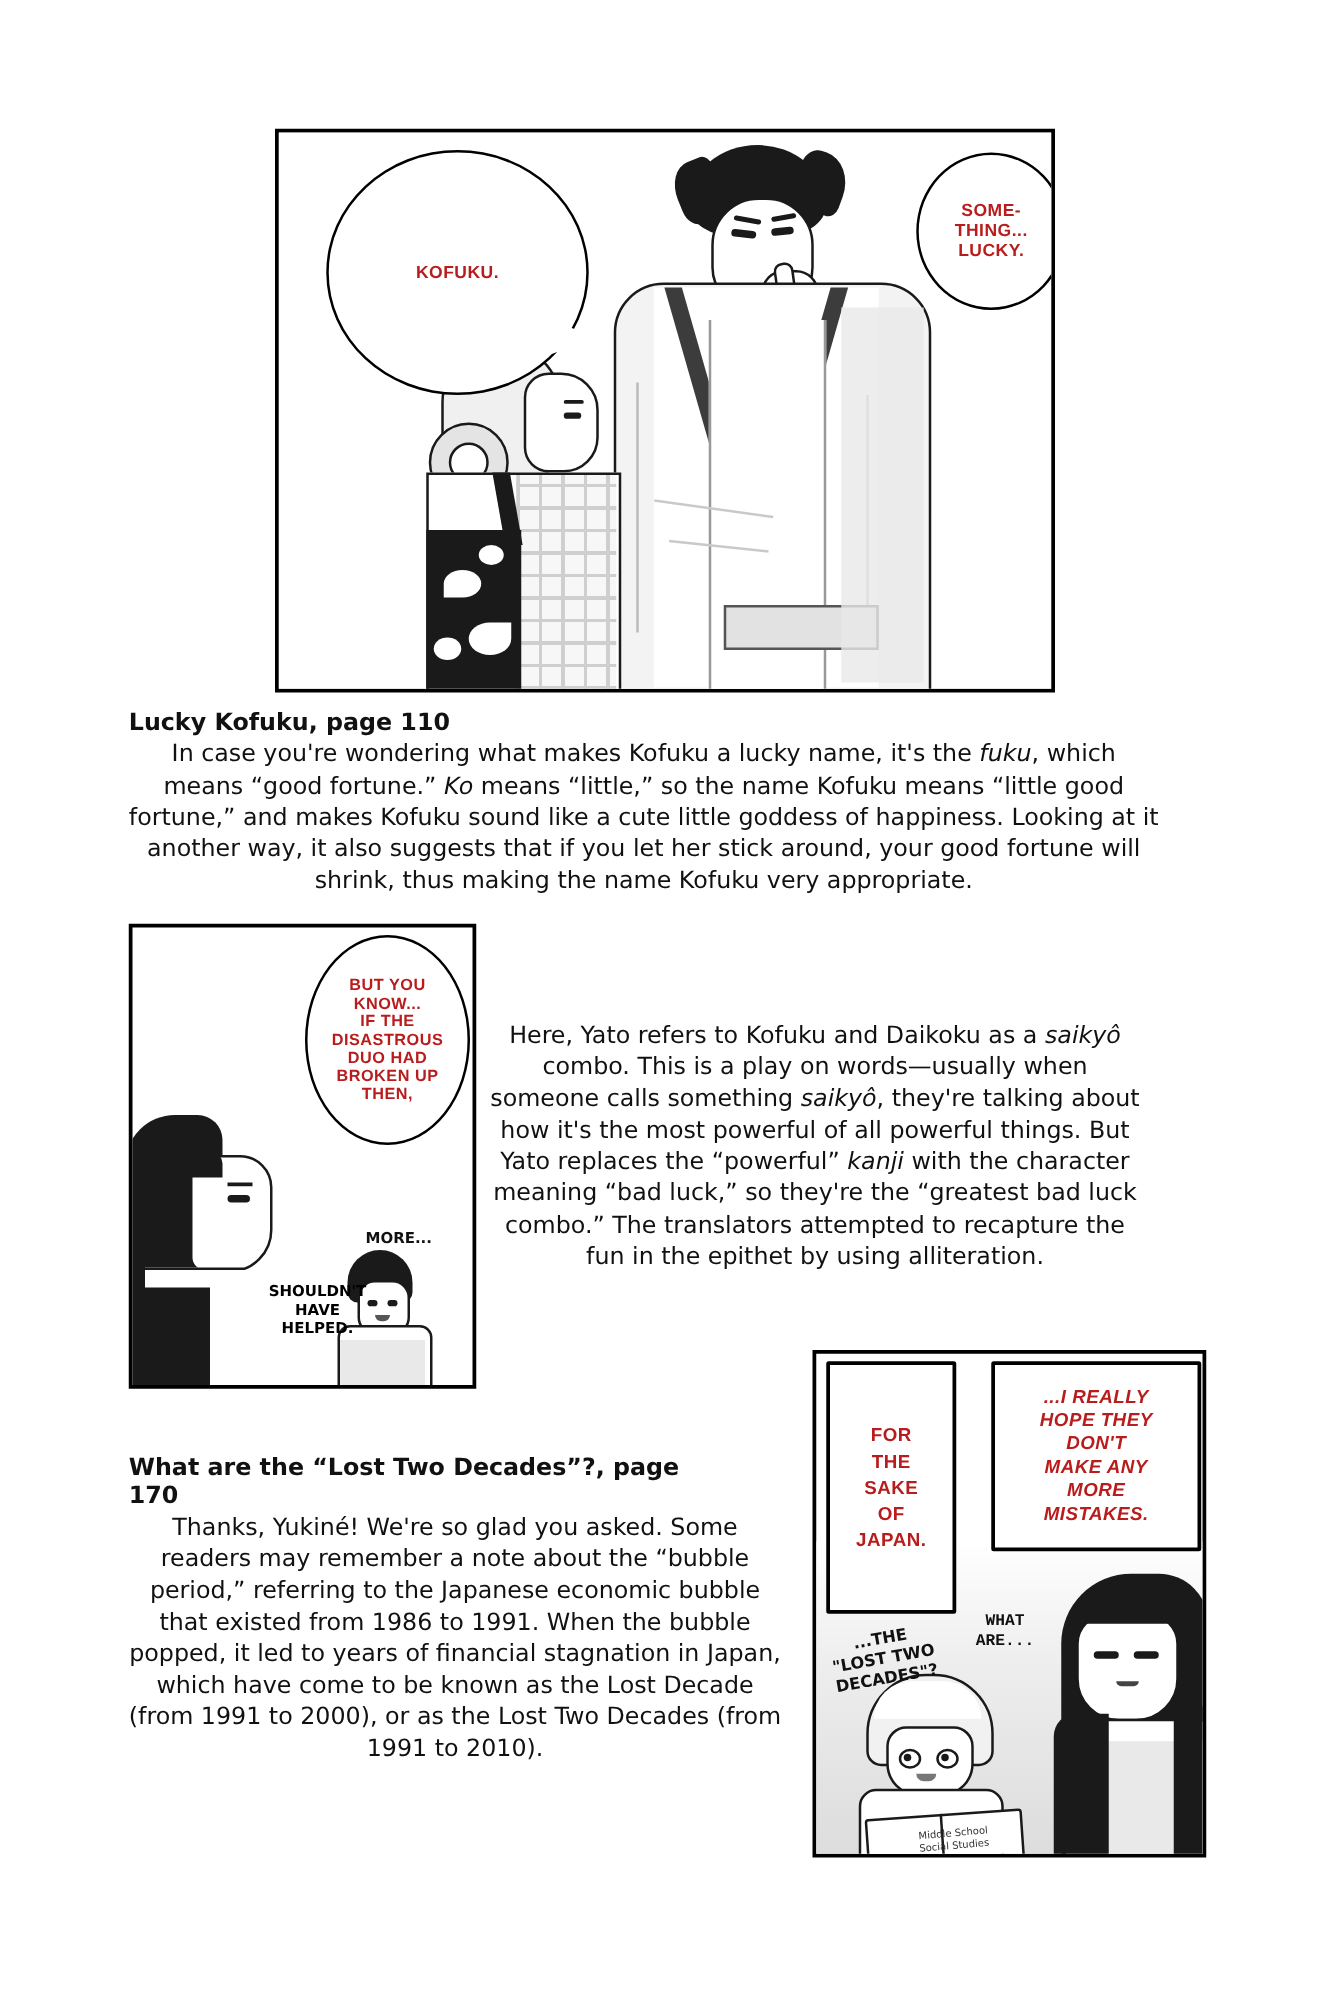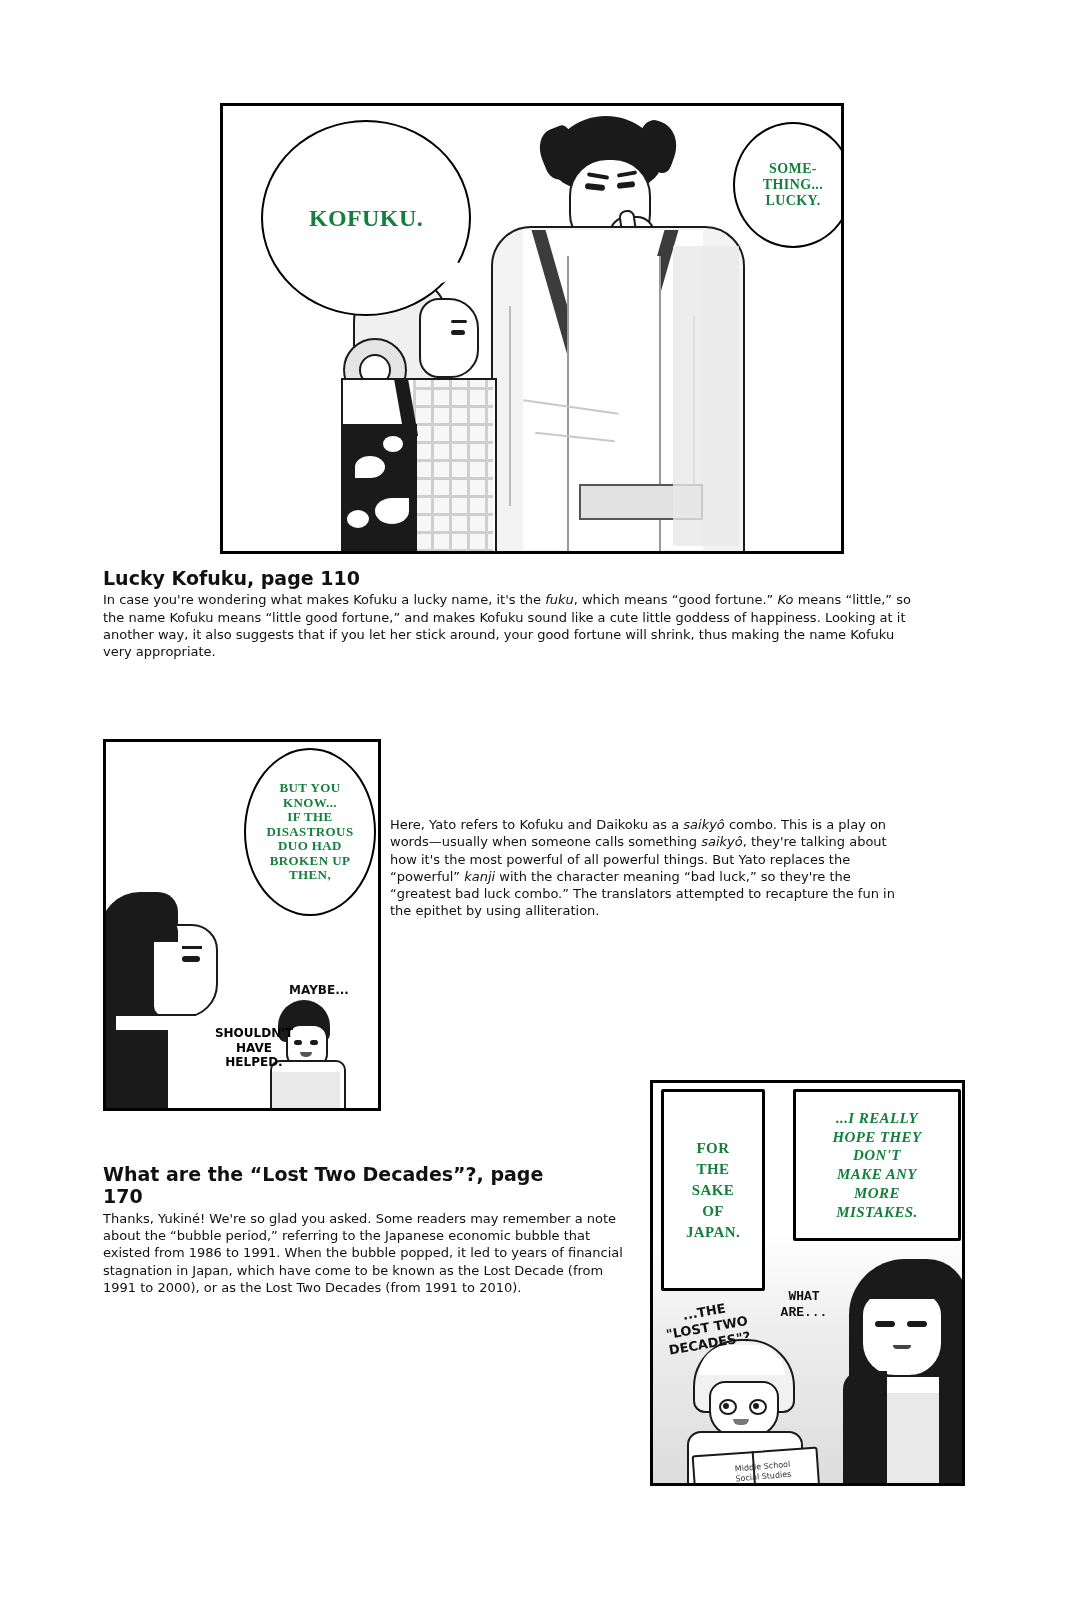--- a/index.html
+++ b/index.html
@@ -26,25 +26,25 @@
   .note-title {
     font-family: "DejaVu Sans", sans-serif;
     font-weight: bold;
     font-size: 19px;
     line-height: 1.18;
     color: #111111;
     margin: 0 0 2px 0;
   }
   .note-body {
     font-family: "DejaVu Sans", sans-serif;
-    font-size: 13px;
+    font-size: 19px;
     line-height: 1.33;
     color: #111111;
     margin: 0;
-    text-align: left;
+    text-align: center;
   }
   .note-body i { font-style: italic; }
 
   
   .panel {
     position: absolute;
     border: 3px solid #000000;
     background: #ffffff;
     overflow: hidden;
     box-sizing: border-box;
@@ -58,25 +58,25 @@
     display: flex;
     align-items: center;
     justify-content: center;
     text-align: center;
     box-sizing: border-box;
   }
   .balloon.oval { border-radius: 50%; }
   .balloon.rect { border-radius: 2px; }
   .balloon span {
     display: block;
-    font-family: Liberation Serif, serif;
+    font-family: Liberation Sans, sans-serif;
     font-weight: bold;
     letter-spacing: 0.4px;
     line-height: 1.12;
-    color: #15803d;
+    color: #b91c1c;
     padding: 2px 4px;
   }
 
   
   .tone-a { background: #e9e9e9; }
 
   .art {
     position: absolute;
     pointer-events: none;
   }
@@ -149,21 +149,21 @@
 
     <div class="art" style="left:118px;top:318px;width:76px;height:130px;background:#1a1a1a;"></div>
     <div class="art" style="left:132px;top:350px;width:30px;height:22px;background:#ffffff;border-radius:50% 50% 50% 0;"></div>
     <div class="art" style="left:152px;top:392px;width:34px;height:26px;background:#ffffff;border-radius:50% 0 50% 50%;"></div>
     <div class="art" style="left:124px;top:404px;width:22px;height:18px;background:#ffffff;border-radius:50%;"></div>
     <div class="art" style="left:160px;top:330px;width:20px;height:16px;background:#ffffff;border-radius:50%;"></div>
 
     <div class="art" style="left:176px;top:272px;width:14px;height:58px;background:#1a1a1a;transform:skewX(10deg);"></div>
 
     <div class="balloon oval" style="left:38px;top:14px;width:210px;height:196px;">
-      <span style="font-size:24px;white-space:pre-line;">KOFUKU.</span>
+      <span style="font-size:14px;white-space:pre-line;">KOFUKU.</span>
     </div>
     <div class="art" style="left:216px;top:150px;width:0;height:0;border-style:solid;border-width:14px 0 14px 40px;border-color:transparent transparent transparent #ffffff;z-index:5;"></div>
 
     <div class="balloon oval" style="left:510px;top:16px;width:120px;height:126px;">
       <span style="font-size:14px;white-space:pre-line;">SOME-
 THING...
 LUCKY.</span>
     </div>
   </div>
 
@@ -195,21 +195,21 @@
       <span style="font-size:13px;white-space:pre-line;">BUT YOU
 KNOW...
 IF THE
 DISASTROUS
 DUO HAD
 BROKEN UP
 THEN,</span>
     </div>
 
     <div class="art" style="left:168px;top:238px;width:90px;height:20px;display:flex;align-items:center;justify-content:center;">
-      <span style="font-family:'DejaVu Sans',sans-serif;font-weight:bold;font-size:12px;color:#111;">MAYBE...</span>
+      <span style="font-family:'DejaVu Sans',sans-serif;font-weight:bold;font-size:12px;color:#111;">MORE...</span>
     </div>
 
     <div class="art" style="left:96px;top:278px;width:104px;height:56px;display:flex;align-items:center;justify-content:center;text-align:center;">
       <span style="font-family:'DejaVu Sans',sans-serif;font-weight:bold;font-size:12px;line-height:1.2;white-space:pre-line;color:#000000;">SHOULDN'T
 HAVE
 HELPED.</span>
     </div>
   </div>
 
   <div id="note-duo">

